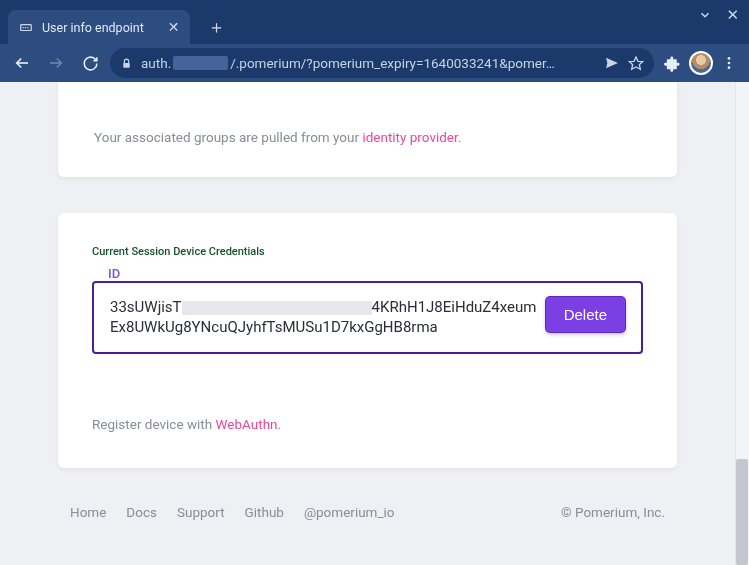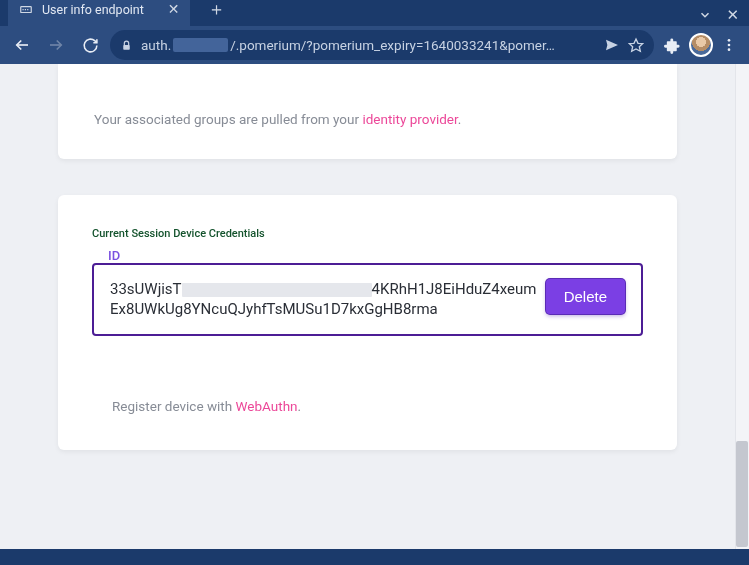--- a/index.html
+++ b/index.html
@@ -21,21 +21,21 @@
     align-items: flex-start;
     gap: 14px;
     padding: 8px 10px 0 0;
     color: #d0d8e4;
     z-index: 20;
   }
   .window-controls span { font-size: 14px; line-height: 1; cursor: default; }
 
   
   .tabstrip {
-    height: 26px;
+    height: 44px;
     background: #1b3a6b;
     display: flex;
     align-items: flex-end;
     padding-left: 8px;
     position: relative;
   }
   .tab {
     display: flex;
     align-items: center;
     height: 34px;
@@ -331,20 +331,30 @@
     <div class="card session">
       <div class="session-title">Current Session Device Credentials</div>
       <div class="id-label">ID</div>
       <div class="cred-row">
         <div class="cred-id">
           <span>33sUWjisT</span><span class="mask"></span><span>4KRhH1J8EiHduZ4xeumEx8UWkUg8YNcuQJyhfTsMUSu1D7kxGgHB8rma</span>
         </div>
         <button class="delete-btn">Delete</button>
       </div>
       <div style="height:36px;"></div>
-      <div class="card-footnote" style="padding:26px 0 0 0; border-top:none;margin-left:20px;">
+      <div class="card-footnote" style="padding:26px 0 0 0; border-top:none;">
         <span>Register device with </span><a href="#" class="link">WebAuthn</a><span>.</span>
       </div>
     </div>
 
+    <div class="footer">
+      <div class="links">
+        <span>Home</span>
+        <span>Docs</span>
+        <span>Support</span>
+        <span>Github</span>
+        <span>@pomerium_io</span>
+      </div>
+      <div>© Pomerium, Inc.</div>
+    </div>
 
   </div>
 </div>
 
 </body></html>

